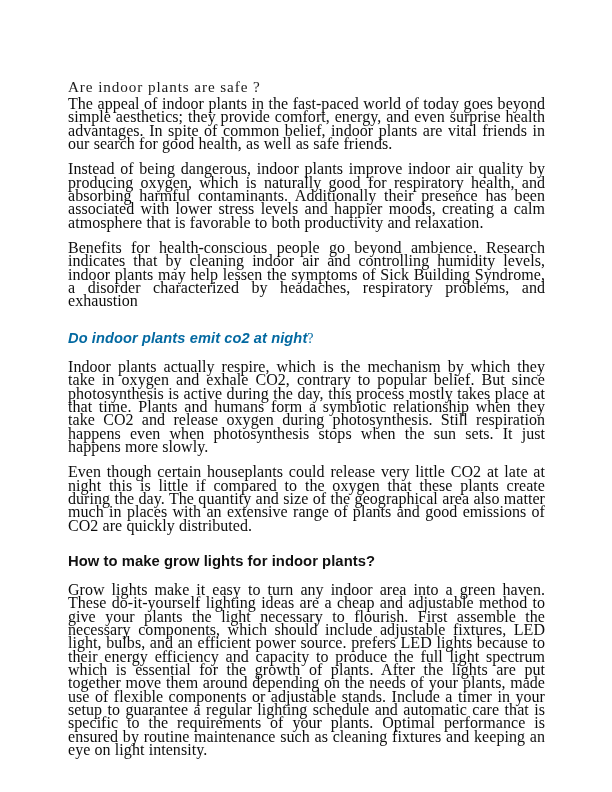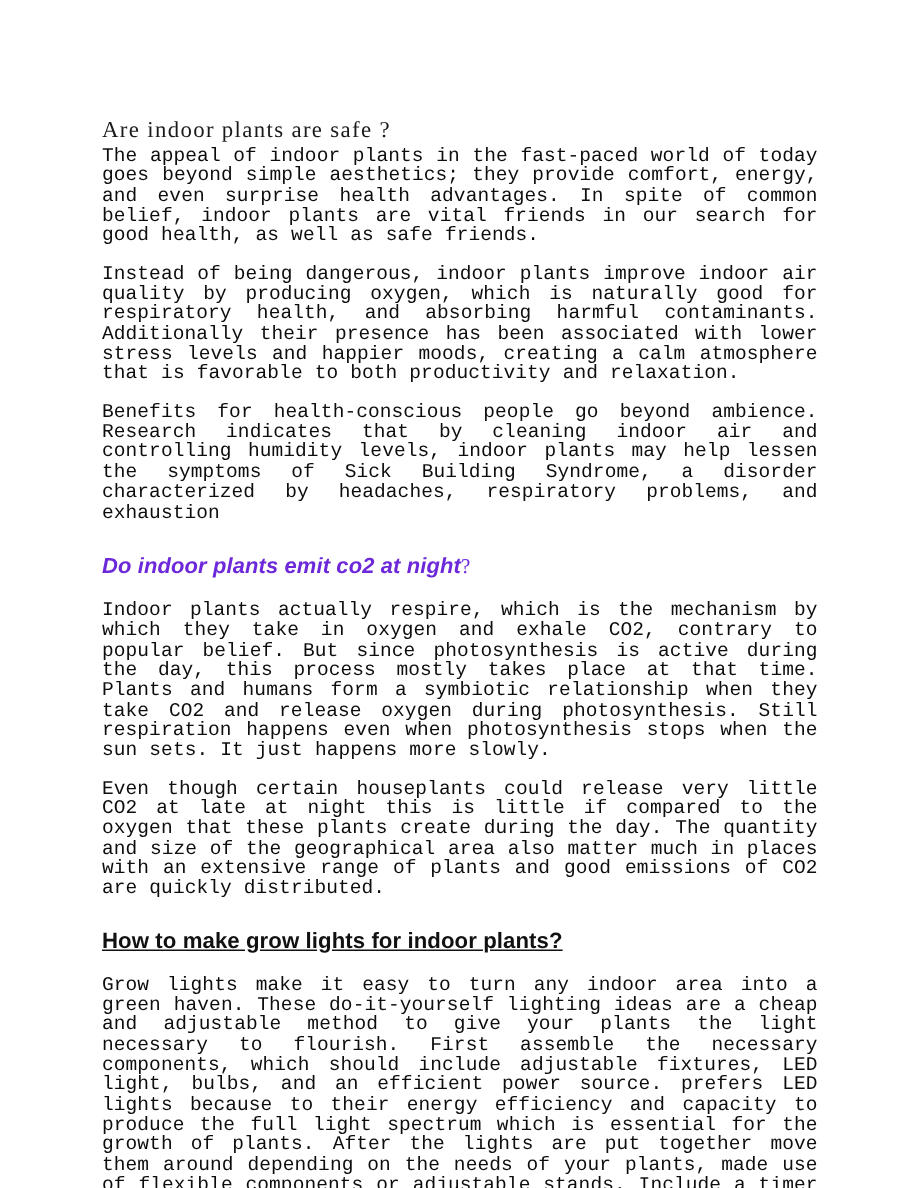--- a/index.html
+++ b/index.html
@@ -44,46 +44,45 @@
     color: #1a1a1a;
   }
 
   .h-sans-italic {
     font-family: "Liberation Sans", "DejaVu Sans", sans-serif;
     font-size: 14.6px;
     font-weight: 600;
     font-style: italic;
     line-height: 19px;
     margin: 0;
-    color: #6d28d9;
+    color: #0369a1;
     letter-spacing: 0.1px;
   }
   .h-sans-italic .qmark {
     font-family: "Liberation Serif", "DejaVu Serif", serif;
     font-style: normal;
     font-weight: normal;
     font-size: 14px;
   }
 
   .h-sans {
     font-family: "Liberation Sans", "DejaVu Sans", sans-serif;
     font-size: 14.8px;
     font-weight: 600;
     font-style: normal;
     line-height: 19px;
     margin: 0;
     color: #111111;
     letter-spacing: 0.05px;
-    text-decoration: underline;
   }
 
   
   p.body {
-    font-family: Liberation Mono, monospace;
-    font-size: 13px;
+    font-family: Liberation Serif, serif;
+    font-size: 16px;
     line-height: 13.35px;
     text-align: justify;
     text-justify: inter-word;
     margin: 0;
     color: #0d0d0d;
     letter-spacing: 0.05px;
     word-spacing: 0.15px;
   }
   .gap-md  { height: 12px; }
   .gap-xl  { height: 20px; }

